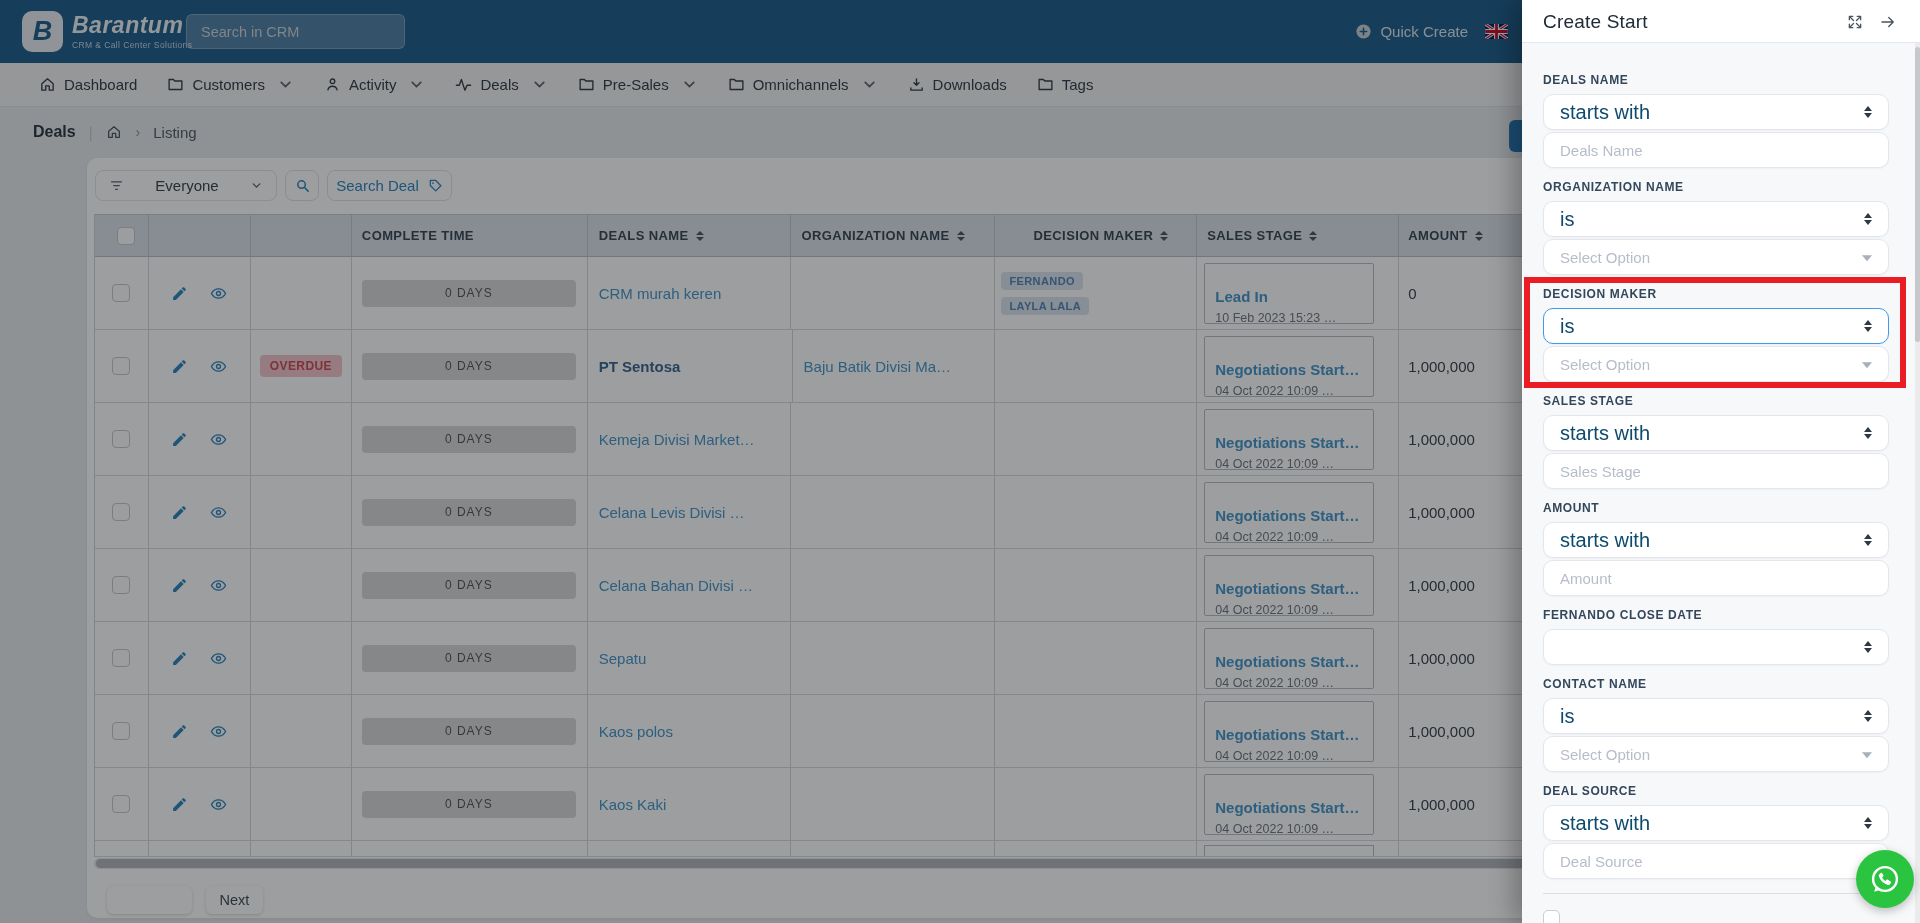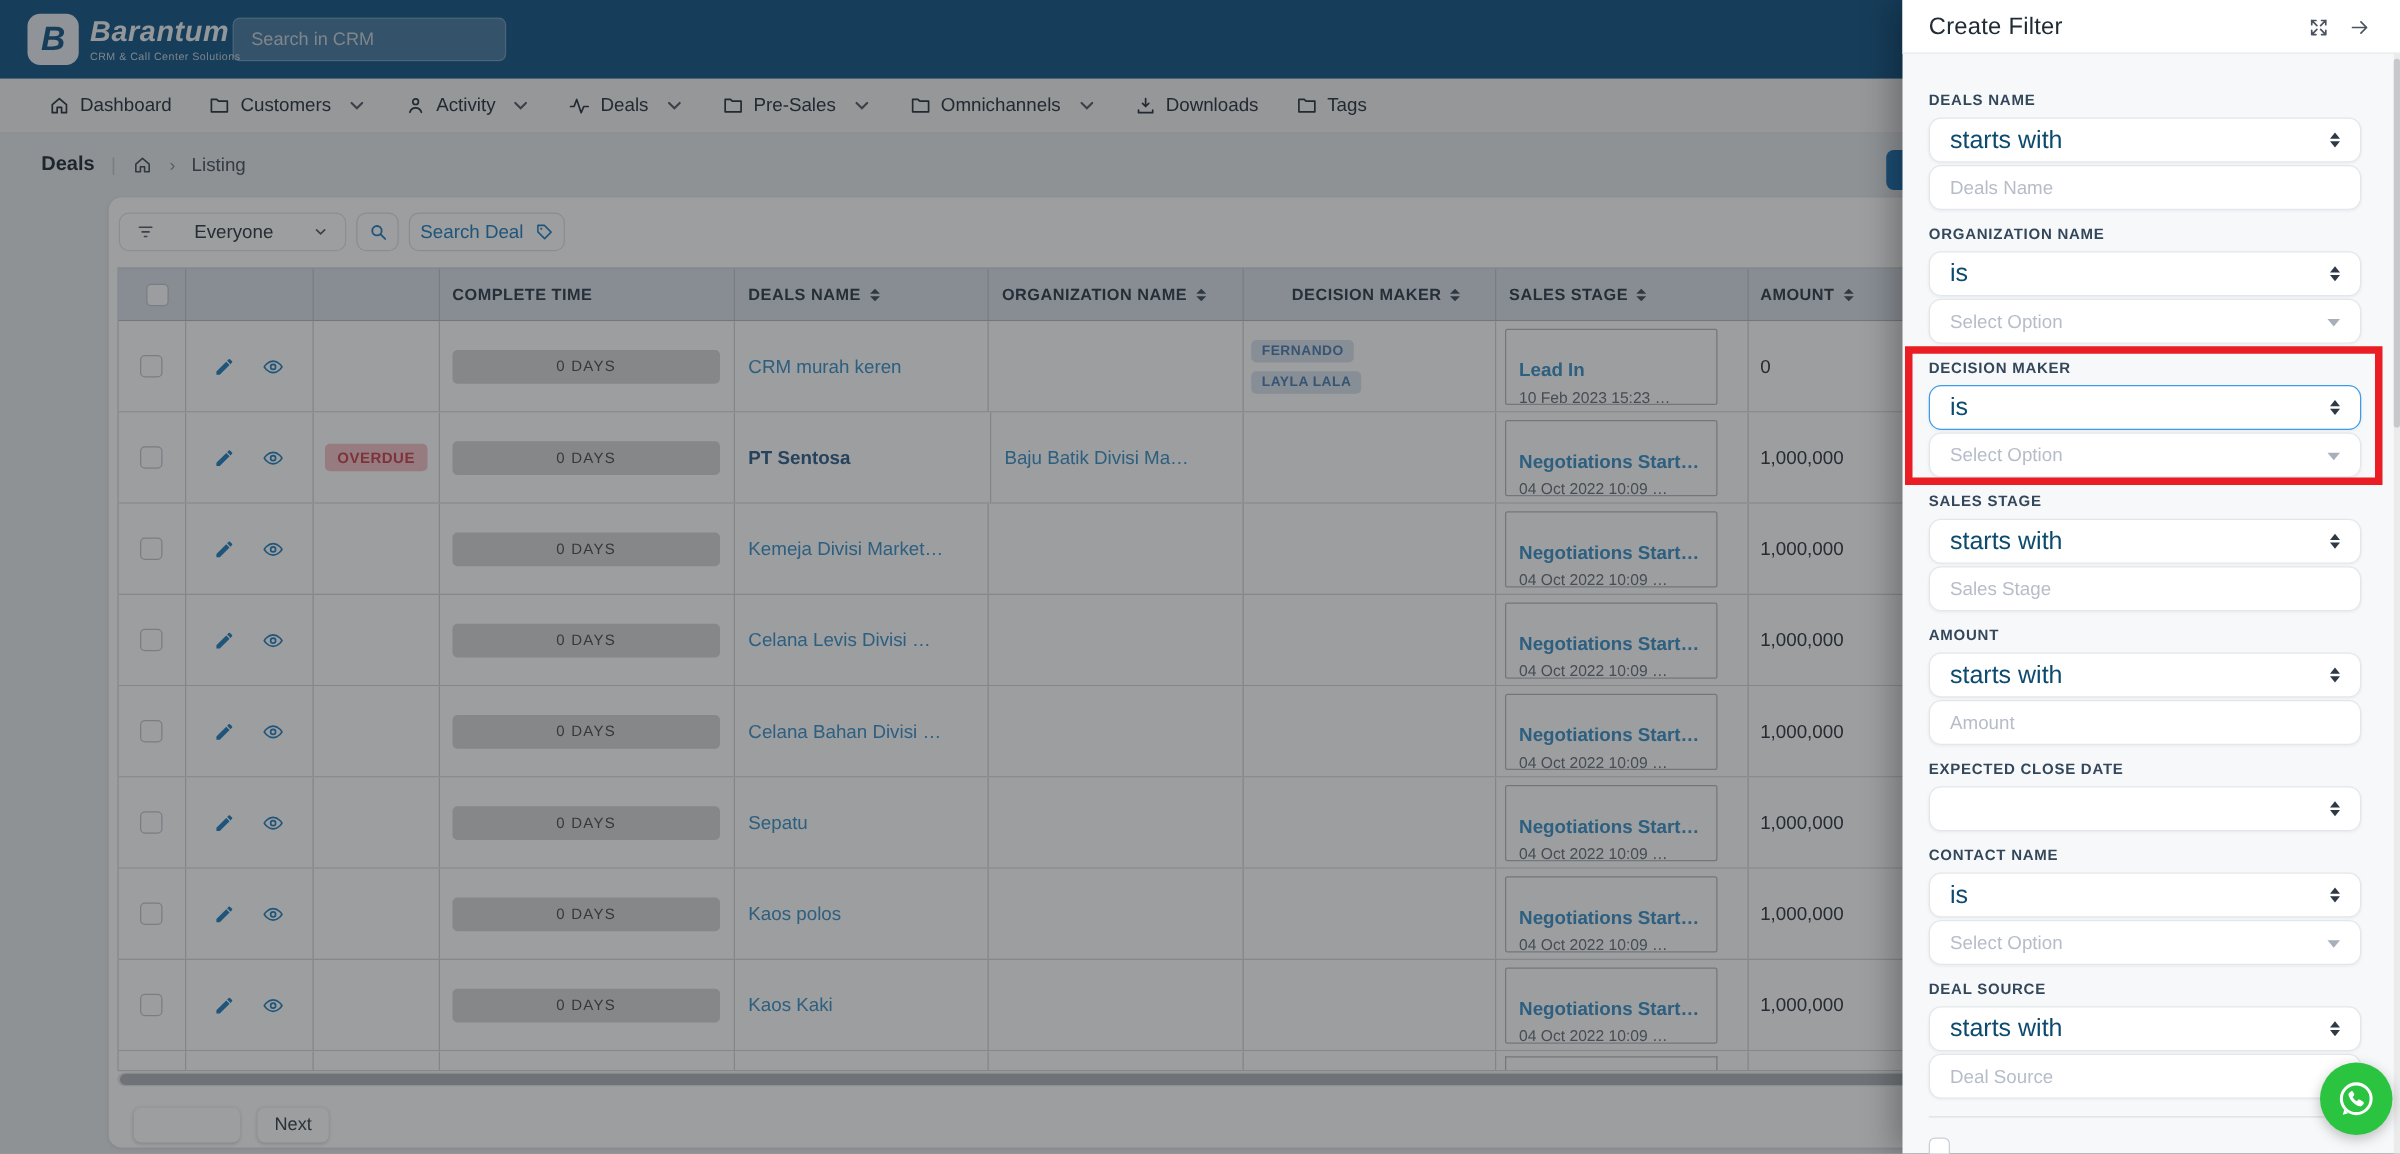--- a/index.html
+++ b/index.html
@@ -160,20 +160,38 @@
 
     <div class="navbar">
       <div class="logo">
         <div class="logo-mark">B</div>
         <div>
           <div class="logo-name">Barantum</div>
           <div class="logo-sub">CRM &amp; Call Center Solutions</div>
         </div>
       </div>
       <input class="nav-search" placeholder="Search in CRM" style="">
+      <div class="nav-right">
+        <div class="qc">
+          <span class="qc-icon" style="display: inline-block; width: 17px; height: 17px;">
+              <svg viewBox="0 0 24 24" width="100%" height="100%" fill="none" stroke="currentColor" stroke-width="1.9" stroke-linecap="round" stroke-linejoin="round" style="display:block">
+                <circle cx="12" cy="12" r="10" fill="#c7d2da" stroke="none"></circle>
+                <path d="M12 7.5v9M7.5 12h9" stroke="#1f5e8d" stroke-width="2.2"></path>
+              </svg>
+            </span>
+          <span>Quick Create</span>
+        </div>
+        <svg class="flag" viewBox="0 0 60 40">
+          <rect width="60" height="40" fill="#012169"></rect>
+          <path d="M0,0 60,40 M60,0 0,40" stroke="#fff" stroke-width="8"></path>
+          <path d="M0,0 60,40 M60,0 0,40" stroke="#C8102E" stroke-width="3.5"></path>
+          <path d="M30,0 V40 M0,20 H60" stroke="#fff" stroke-width="13"></path>
+          <path d="M30,0 V40 M0,20 H60" stroke="#C8102E" stroke-width="7.5"></path>
+        </svg>
+      </div>
     </div>
 
     <div class="menubar">
   <div class="mitem">
     <span class="mi" style="display: inline-block; width: 17px; height: 17px;">
             <svg viewBox="0 0 24 24" width="100%" height="100%" fill="none" stroke="currentColor" stroke-width="1.9" stroke-linecap="round" stroke-linejoin="round" style="display:block">
               <path d="M4 11l8-7 8 7v9h-5.5v-6h-5v6H4z"></path>
             </svg>
           </span>
     <span>Dashboard</span>
@@ -726,21 +744,21 @@
 
       <button class="pagebtn prev"></button>
       <button class="pagebtn next">Next</button>
     </div>
   </div>
 
   <div class="overlay"></div>
 
   <div class="panel">
     <div class="panel-header">
-      <div class="panel-title">Create Filter</div>
+      <div class="panel-title">Create Start</div>
       <span class="picon expand">
         <svg viewBox="0 0 24 24" fill="none" stroke="currentColor" stroke-width="1.8" stroke-linecap="round">
           <path d="M10 10 4.5 4.5M4.5 4.5H9M4.5 4.5V9M14 10l5.5-5.5M19.5 4.5H15M19.5 4.5V9M10 14l-5.5 5.5M4.5 19.5H9M4.5 19.5V15M14 14l5.5 5.5M19.5 19.5H15M19.5 19.5V15"></path>
         </svg>
       </span>
       <span class="picon close">
         <svg viewBox="0 0 24 24" fill="none" stroke="currentColor" stroke-width="1.8" stroke-linecap="round" stroke-linejoin="round">
             <path d="M4 12h15M13 6l6 6-6 6"></path>
           </svg>
       </span>
@@ -814,21 +832,21 @@
       <span class="updown">
                 <i class="u"></i>
                 <i class="d"></i>
               </span>
     </div>
     <input class="pinput" placeholder="Amount" style="">
 
   </div>
 
   <div class="fgroup">
-    <div class="flabel">EXPECTED CLOSE DATE</div>
+    <div class="flabel">FERNANDO CLOSE DATE</div>
     <div class="fbox fselect">
       <span class="fval"></span>
       <span class="updown">
                 <i class="u"></i>
                 <i class="d"></i>
               </span>
     </div>
 
   </div>
 

